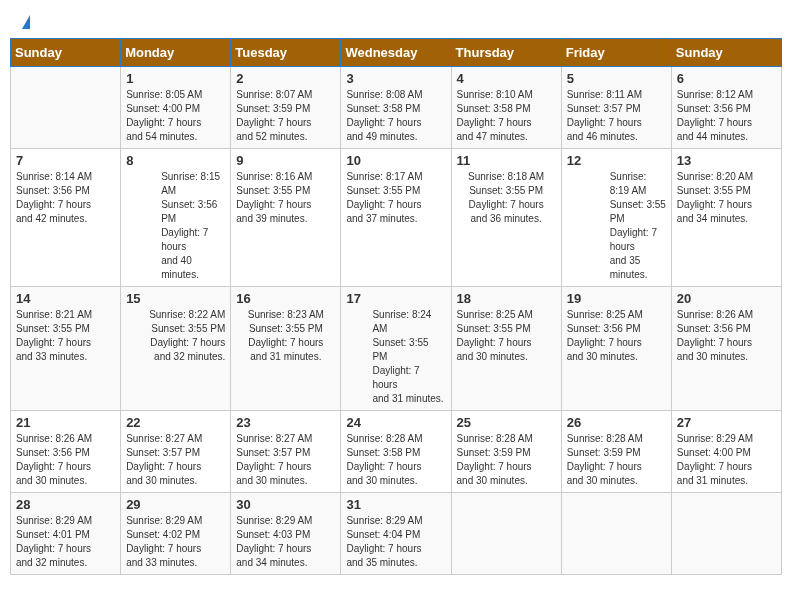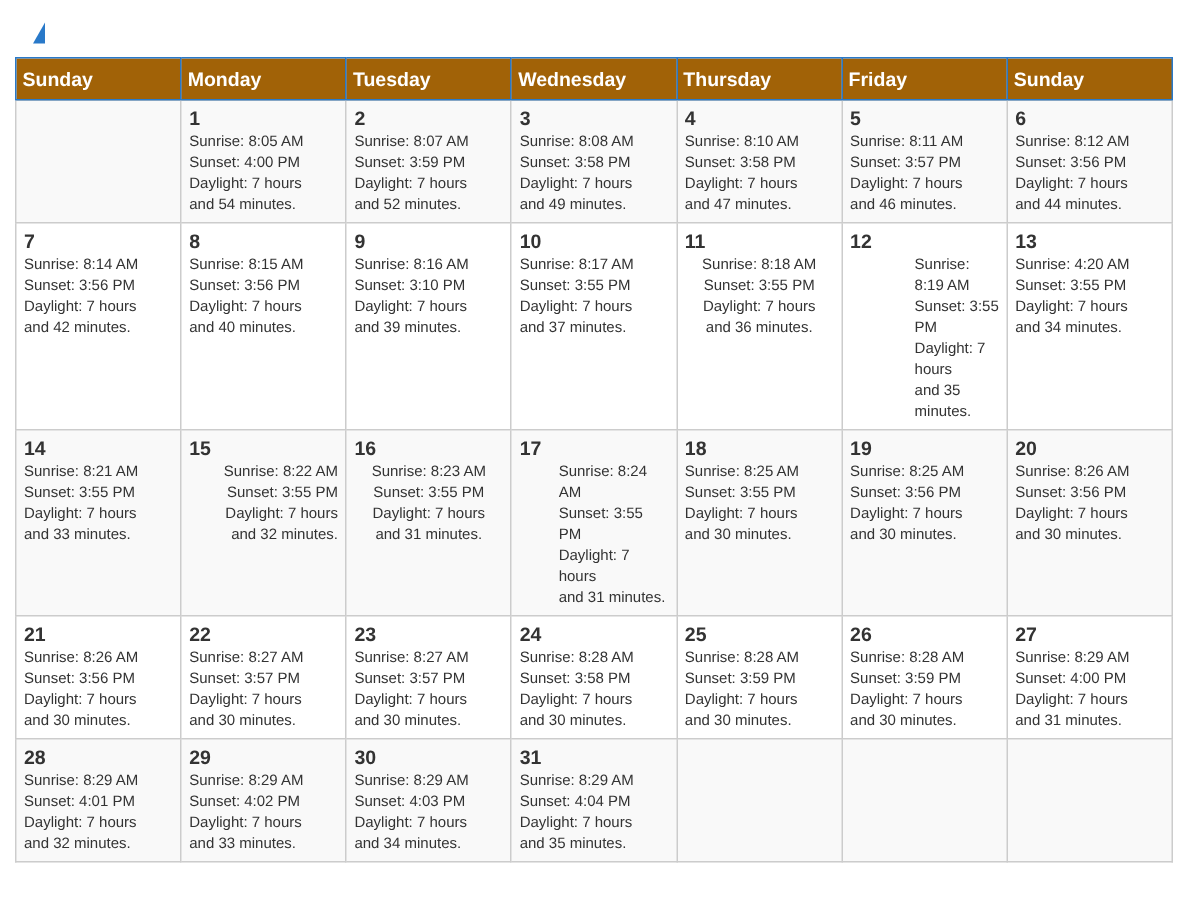--- a/index.html
+++ b/index.html
@@ -161,29 +161,29 @@
       <tr>
         <td>
           <span class="day-number">7</span>
           <div class="cell-text" style="white-space: pre-line;">Sunrise: 8:14 AM
 Sunset: 3:56 PM
 Daylight: 7 hours
 and 42 minutes.</div>
         </td>
         <td>
           <span class="day-number">8</span>
-          <div class="cell-text" style="white-space: pre-line;">Sunrise: 8:15 AM
+          <div class="cell-text" style="white-space: pre-line; margin-left: 35px;">Sunrise: 8:15 AM
 Sunset: 3:56 PM
 Daylight: 7 hours
 and 40 minutes.</div>
         </td>
         <td>
           <span class="day-number">9</span>
           <div class="cell-text" style="white-space: pre-line;">Sunrise: 8:16 AM
-Sunset: 3:10 PM
+Sunset: 3:55 PM
 Daylight: 7 hours
 and 39 minutes.</div>
         </td>
         <td>
           <span class="day-number">10</span>
           <div class="cell-text" style="white-space: pre-line;">Sunrise: 8:17 AM
 Sunset: 3:55 PM
 Daylight: 7 hours
 and 37 minutes.</div>
         </td>
@@ -196,21 +196,21 @@
         </td>
         <td>
           <span class="day-number">12</span>
           <div class="cell-text" style="white-space: pre-line; margin-left: 43px;">Sunrise: 8:19 AM
 Sunset: 3:55 PM
 Daylight: 7 hours
 and 35 minutes.</div>
         </td>
         <td>
           <span class="day-number">13</span>
-          <div class="cell-text" style="white-space: pre-line;">Sunrise: 4:20 AM
+          <div class="cell-text" style="white-space: pre-line;">Sunrise: 8:20 AM
 Sunset: 3:55 PM
 Daylight: 7 hours
 and 34 minutes.</div>
         </td>
       </tr>
       <tr>
         <td>
           <span class="day-number">14</span>
           <div class="cell-text" style="white-space: pre-line;">Sunrise: 8:21 AM
 Sunset: 3:55 PM

